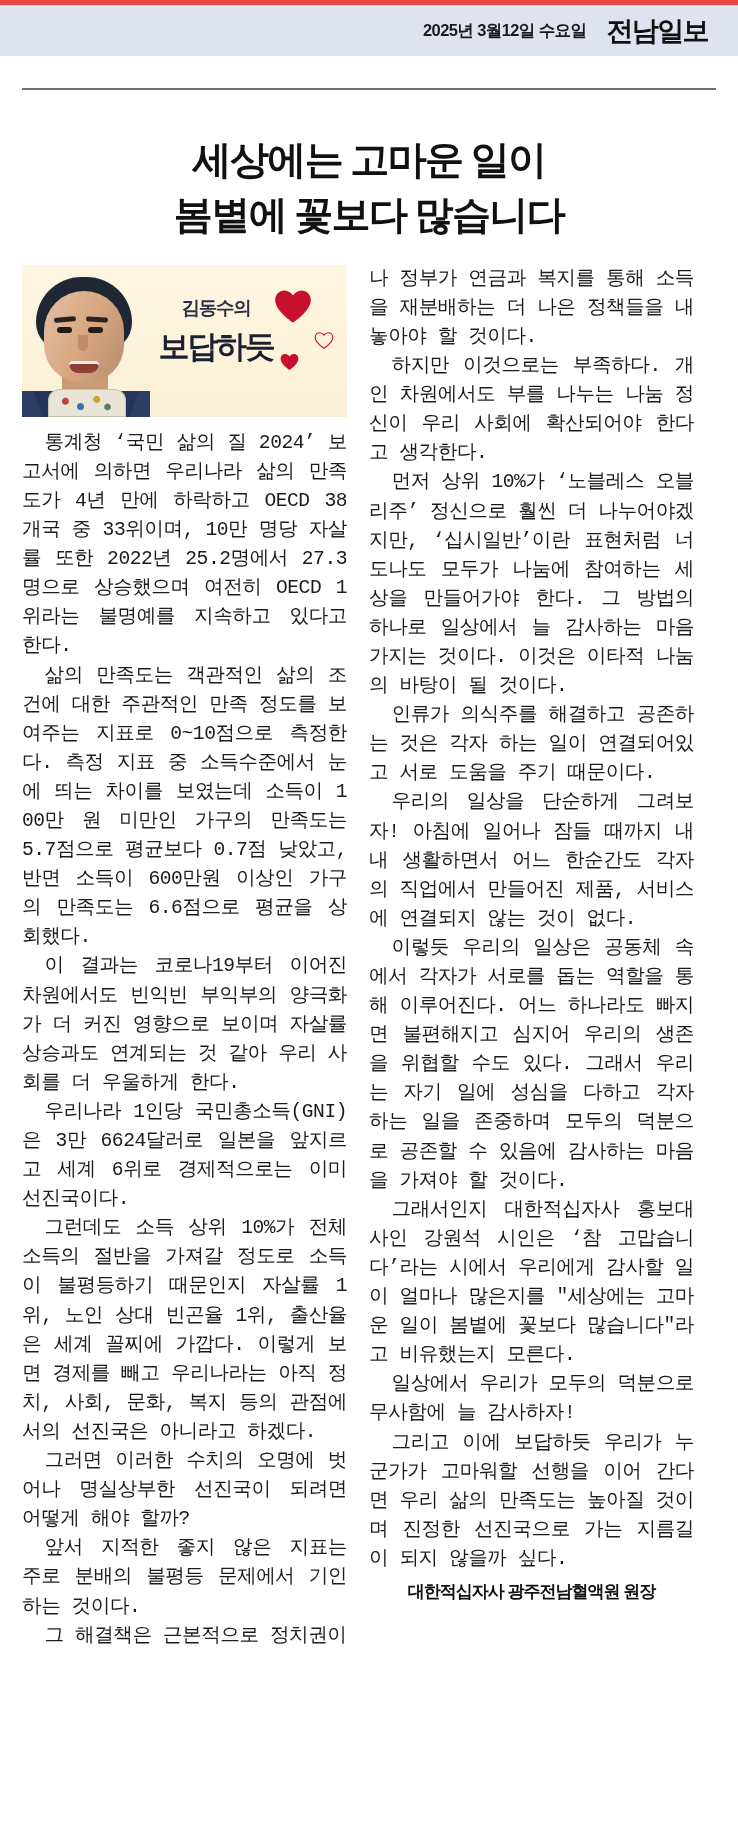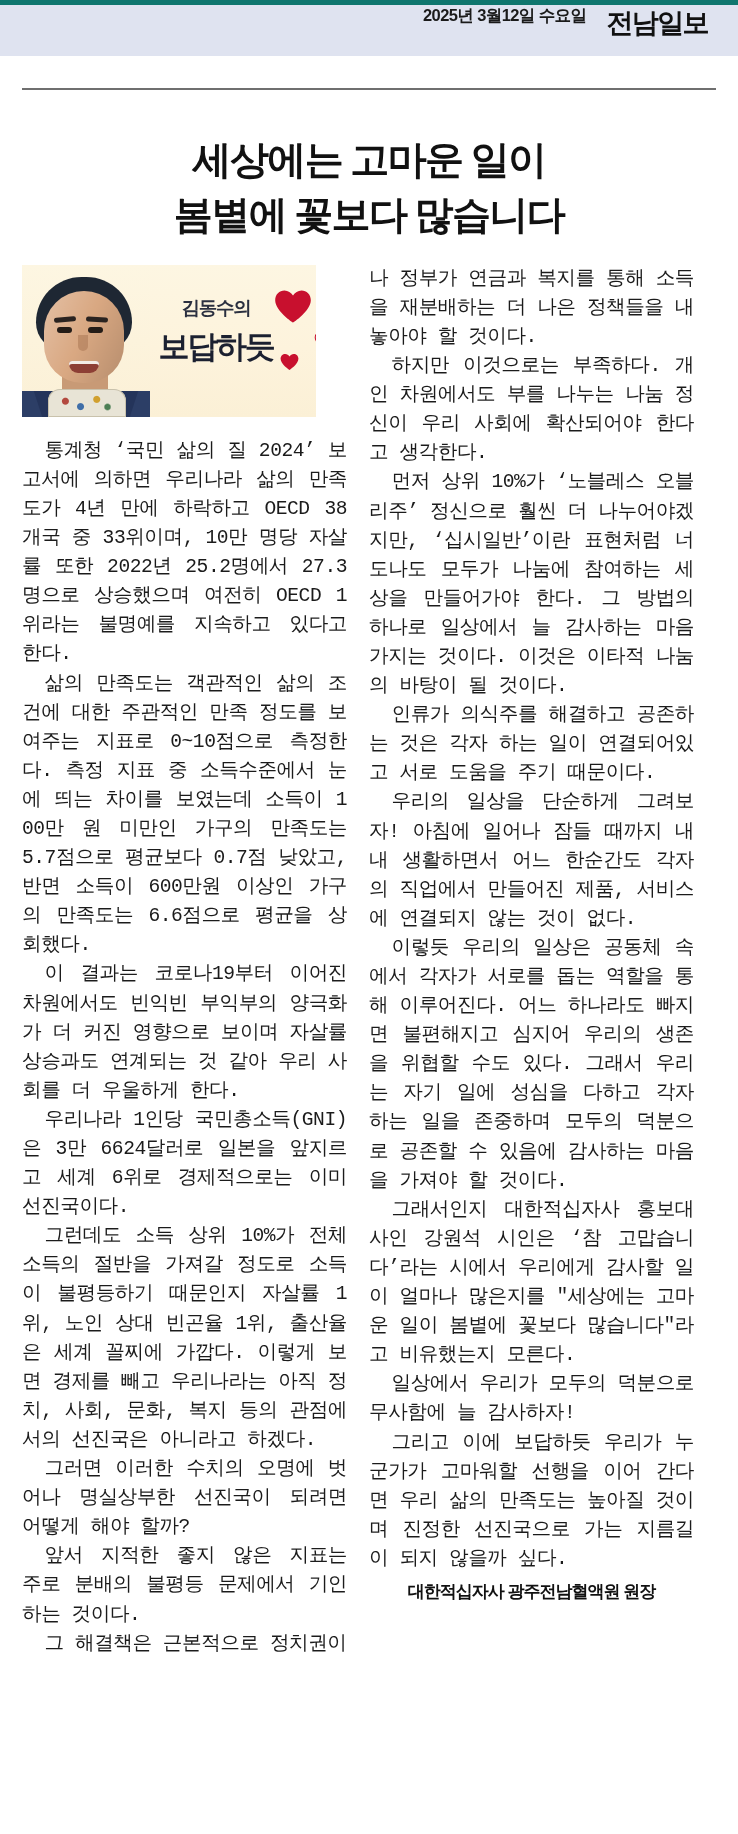--- a/index.html
+++ b/index.html
@@ -9,22 +9,22 @@
     background:#ffffff;
     font-family:"Liberation Serif", "DejaVu Serif", serif;
     overflow:hidden;
   }
 
   
   #masthead{
     position:relative;
     width:738px; height:56px;
     background:#dfe3f0;
-    border-top:5px solid #0f766e;
-    display:flex; align-items:flex-start; justify-content:flex-end;
+    border-top:5px solid #ef4444;
+    display:flex; align-items:center; justify-content:flex-end;
     padding-right:30px;
   }
   #masthead-date{
     font-family:"Liberation Sans","DejaVu Sans",sans-serif;
     font-size:16.5px; font-weight:700; color:#1a1a1a;
     letter-spacing:-0.6px;
     margin-right:20px;
     white-space:nowrap;
   }
   #masthead-title{
@@ -82,22 +82,22 @@
     text-justify:inter-character;
     text-indent:1.15em;
     letter-spacing:-0.45px;
     word-break:break-all;
   }
   .col p.noindent{ text-indent:0; }
 
   
   #colmark{
     float:none;
-    width:294px; height:152px;
-    margin-bottom:20px;
+    width:325px; height:152px;
+    margin-bottom:12px;
     position:relative;
     overflow:hidden;
     background:linear-gradient(180deg,#fdf6e2 0%,#fdf3dc 55%,#fbf0d6 100%);
   }
   
   #portrait{
     position:absolute; left:0; top:0;
     width:128px; height:152px;
     overflow:hidden;
   }

